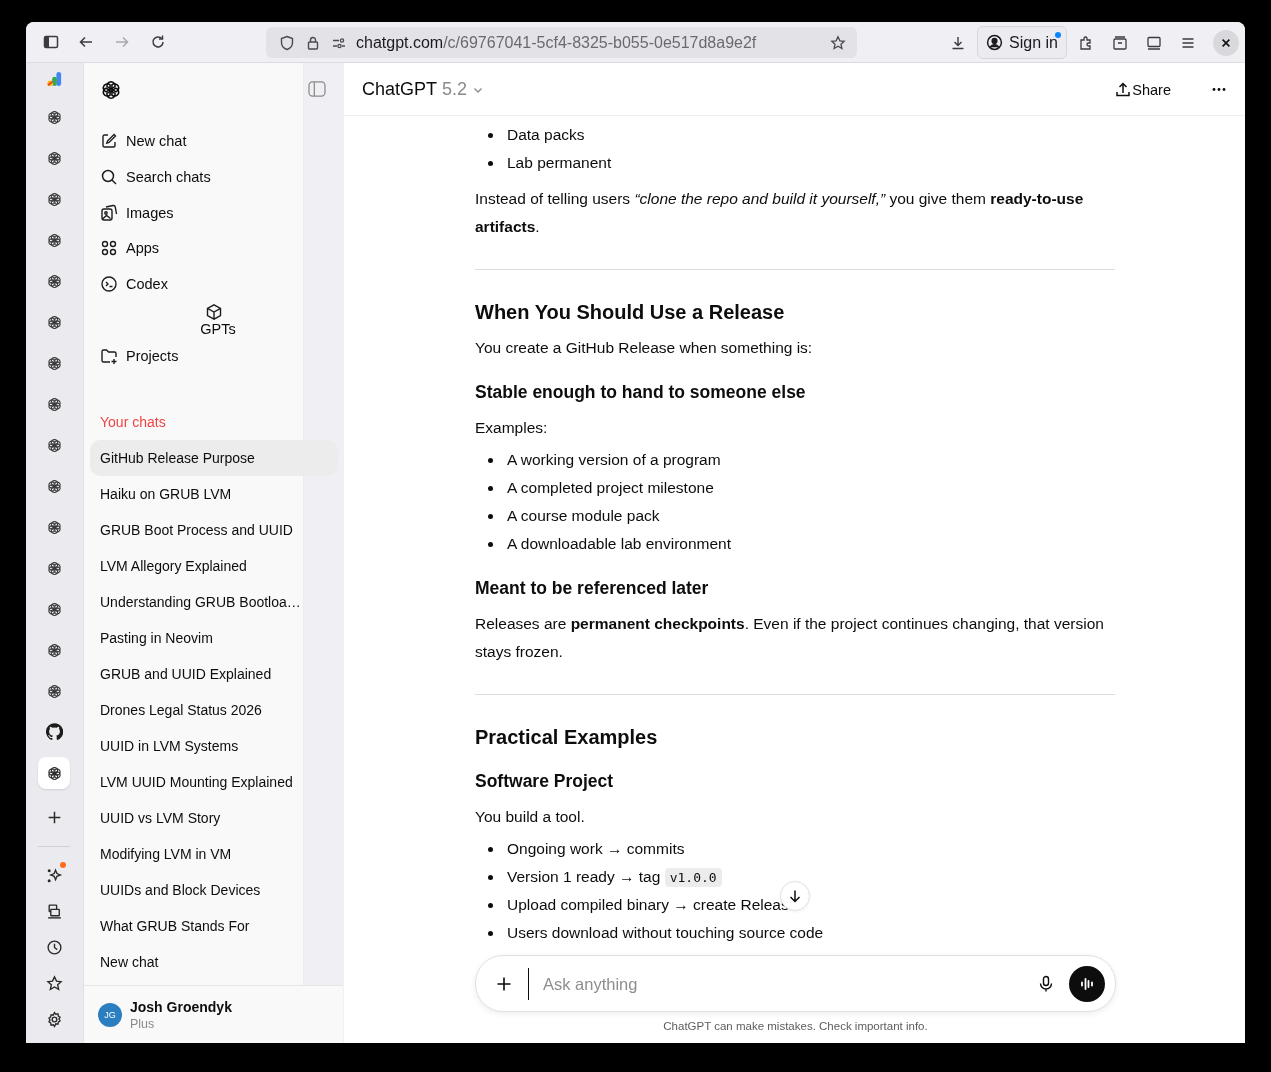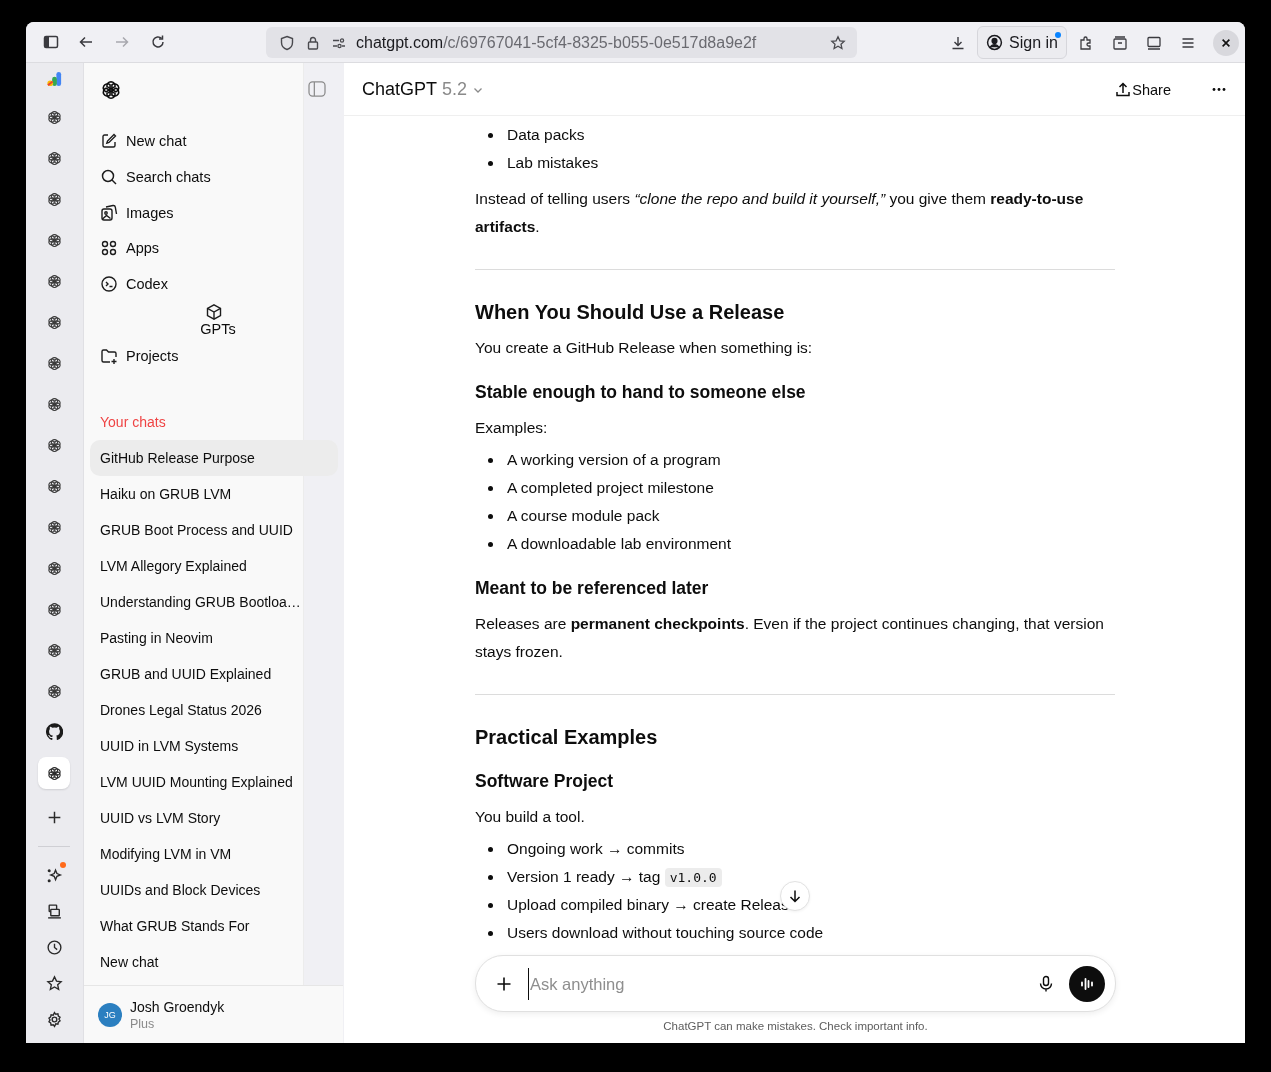--- a/index.html
+++ b/index.html
@@ -36,21 +36,21 @@
   .sidebar { position: absolute; left: 58px; top: 41px; width: 220px; height: 980px; background: #f9f9f9; border-right: 1px solid #ececec; }
   .sb-logo { position: absolute; left: 16px; top: 16px; width: 22px; height: 22px; }
   .sb-toggle { position: absolute; left: 224px; top: 18px; width: 20px; height: 18px; color: #8a8a8a; }
   .nav-item { position: absolute; left: 8px; width: 244px; height: 34px; display: flex; align-items: center; padding-left: 8px; font-size: 14.5px; color: #0d0d0d; border-radius: 8px; }
   .nav-item svg { width: 18px; height: 18px; margin-right: 8px; color: #1d1d1d; }
   .section-label { position: absolute; left: 16px; top: 351px; font-size: 14px; color: #ef4444; }
   .chat-item { position: absolute; left: 6px; width: 248px; height: 36px; display: flex; align-items: center; padding-left: 10px; font-size: 14px; color: #0d0d0d; border-radius: 10px; white-space: nowrap; overflow: hidden; }
   .chat-item.active { background: #ececec; }
   .sb-footer { position: absolute; left: 0; bottom: 0; width: 259px; height: 58px; background: #f9f9f9; border-top: 1px solid #e6e6e6; display: flex; align-items: center; padding-left: 14px; }
   .avatar { width: 24px; height: 24px; border-radius: 50%; background: #2b7fc0; color: #fff; font-size: 9px; display: flex; align-items: center; justify-content: center; margin-right: 8px; }
-  .user-name { font-size: 14px; color: #0d0d0d; }
+  .user-name { font-size: 14px; color: #0d0d0d; font-weight: bold; }
   .user-plan { font-size: 12.5px; color: #8a8a8a; margin-top: 2px; }
 
   
   .main { position: absolute; left: 318px; top: 41px; width: 901px; height: 980px; background: #fff; }
   .main-header { position: absolute; left: 0; top: 0; width: 901px; height: 53px; border-bottom: 1px solid #efefef; background: #fff; }
   .model-title { position: absolute; left: 18px; top: 16px; font-size: 18px; color: #0d0d0d; display: flex; align-items: center; gap: 5px; }
   .model-ver { color: #8a8a8a; }
   .model-title svg { width: 12px; height: 12px; color: #8a8a8a; }
   .share-btn { position: absolute; right: 74px; top: 14px; display: flex; align-items: center; font-size: 14.5px; color: #0d0d0d; height: 26px; }
   .share-btn svg { width: 18px; height: 18px; }
@@ -65,21 +65,21 @@
   .h3 { font-size: 20px; font-weight: bold; line-height: 28px; }
   .h4 { font-size: 17.5px; font-weight: bold; line-height: 28px; }
   .code { font-family: "DejaVu Sans Mono", monospace; font-size: 13px; background: #ececec; border-radius: 4px; padding: 2px 5px; }
   .abs { position: absolute; left: 0; }
 
   .scroll-down { position: absolute; left: 436px; top: 818px; width: 30px; height: 30px; border-radius: 50%; background: #fff; border: 1px solid #e2e2e2; display: flex; align-items: center; justify-content: center; color: #0d0d0d; box-shadow: 0 1px 3px rgba(0,0,0,.06); }
   .scroll-down svg { width: 16px; height: 16px; }
 
   .composer { position: absolute; left: 131px; top: 892px; width: 641px; height: 57px; border: 1px solid #e0e0e0; border-radius: 28px; background: #fff; box-shadow: 0 2px 6px rgba(0,0,0,.07); display: flex; align-items: center; }
   .comp-plus { position: absolute; left: 16px; top: 16px; width: 24px; height: 24px; display: flex; align-items: center; justify-content: center; color: #0d0d0d; }
-  .comp-input { position: absolute; left: 52px; top: 12px; width: 480px; height: 32px; border: 0; outline: 0; font-size: 16.5px; color: #0d0d0d; background: transparent; font-family: "Liberation Sans", sans-serif; border-left: 1.5px solid #0d0d0d; padding-left: 1px; }
+  .comp-input { position: absolute; left: 52px; top: 12px; width: 480px; height: 32px; border: 0; outline: 0; font-size: 16.5px; color: #0d0d0d; background: transparent; font-family: "Liberation Sans", sans-serif; border-left: 1.5px solid #0d0d0d; padding-left: 14px; }
   .comp-input::placeholder { color: #8e8e8e; }
   .comp-mic { position: absolute; right: 58px; top: 17px; width: 22px; height: 22px; color: #0d0d0d; display: flex; align-items: center; justify-content: center; }
   .comp-voice { position: absolute; right: 10px; top: 10px; width: 36px; height: 36px; border-radius: 50%; background: #0d0d0d; display: flex; align-items: center; justify-content: center; color: #fff; }
   .disclaimer { position: absolute; left: 131px; top: 957px; width: 641px; text-align: center; font-size: 11.5px; color: #5d5d5d; }
 </style>
 </head>
 <body>
 
 <div class="window">
 
@@ -520,21 +520,21 @@
             <circle cx="3" cy="3" r="1.7"></circle>
             <circle cx="9" cy="3" r="1.7"></circle>
             <circle cx="15" cy="3" r="1.7"></circle>
           </svg>
       </div>
     </div>
 
     <div class="content">
       <ul class="abs" style="top:4px;width:640px;">
         <li>Data packs</li>
-        <li>Lab mistakes</li>
+        <li>Lab permanent</li>
       </ul>
       <p class="abs" style="top:68px;width:640px;"><span>Instead of telling users </span><em>“clone the repo and build it yourself,”</em><span> you give them </span><strong>ready-to-use artifacts</strong><span>.</span></p>
       <hr class="abs" style="top:152px;width:640px;">
 
       <div class="abs h3" style="top:181px;">When You Should Use a Release</div>
       <p class="abs" style="top:217px;">You create a GitHub Release when something is:</p>
       <div class="abs h4" style="top:261px;">Stable enough to hand to someone else</div>
       <p class="abs" style="top:297px;">Examples:</p>
       <ul class="abs" style="top:329px;width:640px;">
         <li>A working version of a program</li>

